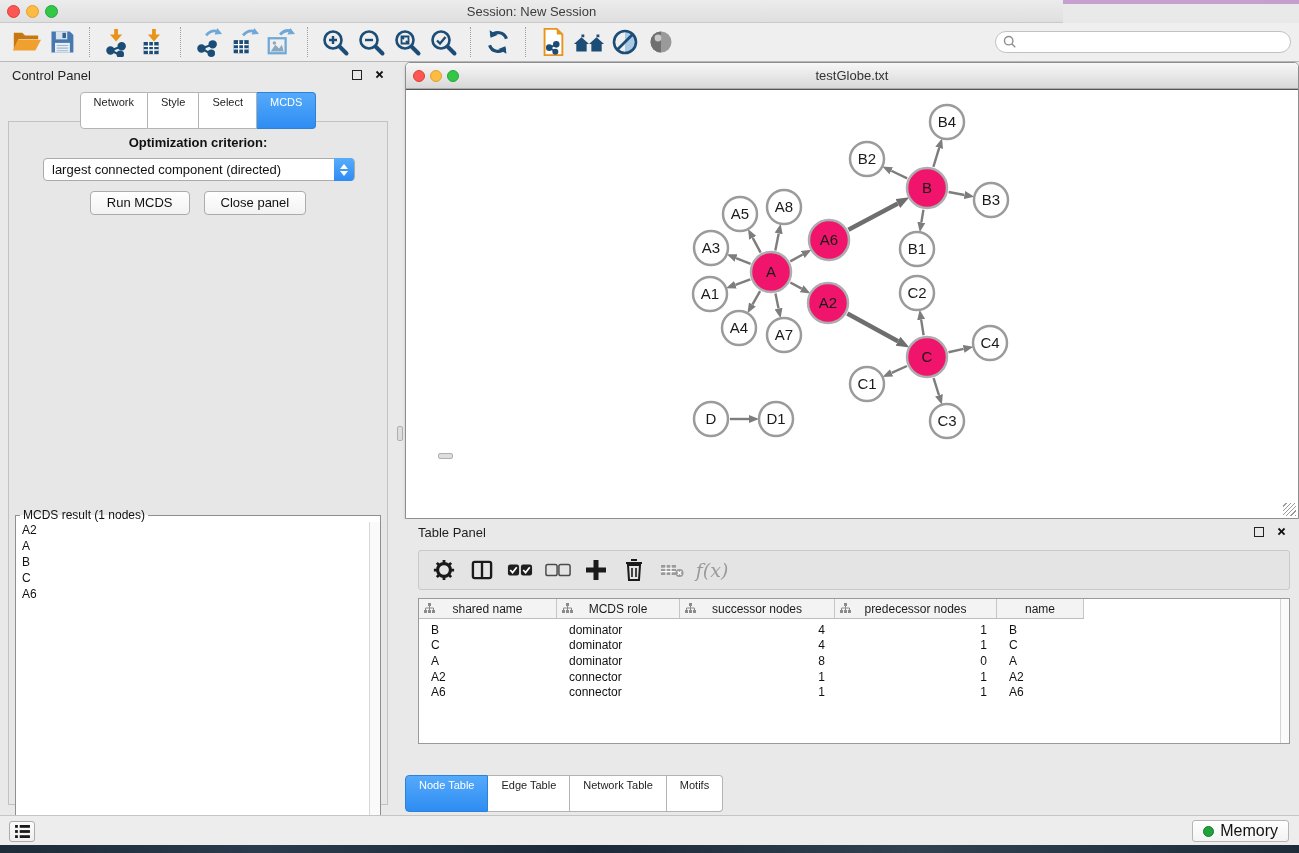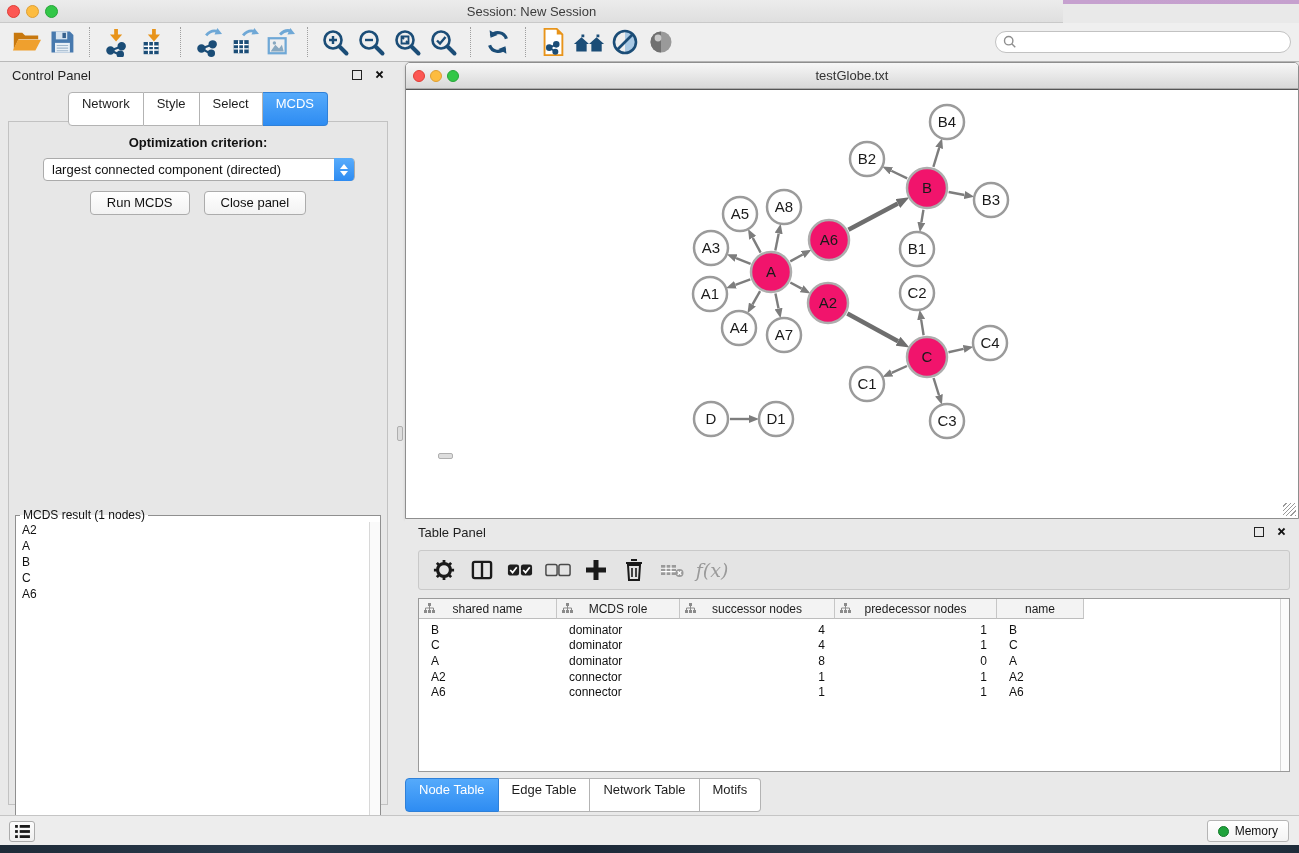--- a/index.html
+++ b/index.html
@@ -27,21 +27,21 @@
 
   
   #control-panel { position:absolute; top:62px; left:0; width:396px; height:753px; background:#E9E9E9; }
   #cp-header { height:26px; display:flex; align-items:center; padding:0 12px; }
   #cp-title { font-size:13px; color:#1f1f1f; }
   .win-ctrls { margin-left:auto; display:flex; align-items:center; gap:12px; }
   .float-glyph { width:10px; height:10px; border:1.6px solid #222; display:inline-block; }
   .close-glyph { display:inline-block; font-size:17px; font-weight:bold; color:#111;
     transform:rotate(45deg); line-height:10px; }
   #cp-tabs { display:flex; justify-content:center; margin-top:4px; position:relative; z-index:2; }
-  .seg-tab { font-size:13px; padding:3px 13px 14px; background:#fff; border:1px solid #B3B3B3;
+  .seg-tab { font-size:11px; padding:3px 13px 20px; background:#fff; border:1px solid #B3B3B3;
     border-left:none; color:#1e1e1e; cursor:default; }
   .seg-tab:first-child { border-left:1px solid #B3B3B3; border-radius:4px 0 0 4px; }
   .seg-tab:last-child { border-radius:0 4px 4px 0; }
   .seg-tab.active { background:linear-gradient(#55AAFB,#2E8CF2); color:#fff; border-color:#2F80D8; }
   #cp-frame { position:absolute; top:59px; left:8px; width:380px; height:684px;
     border:1px solid #C2C2C2; background:#E7E7E7; }
   #opt-label { text-align:center; margin-top:13px; font-size:13px; font-weight:600; color:#111; }
   #criterion-select { position:absolute; left:34px; top:36px; width:312px; height:23px;
     background:#fff; border:1px solid #ABABAB; border-radius:4px;
     display:flex; align-items:center; font-size:13px; color:#111; padding-left:8px; }
@@ -85,42 +85,42 @@
   
   #table-panel { position:absolute; top:519px; left:405px; width:894px; height:296px; background:#E9E9E9; }
   #tp-header { height:26px; display:flex; align-items:center; padding:0 13px; }
   #tp-title { font-size:13px; color:#1f1f1f; }
   #tp-toolbar { position:absolute; top:31px; left:13px; width:872px; height:40px;
     background:#E4E4E4; border:1px solid #C9C9C9; border-radius:3px;
     display:flex; align-items:center; padding:0 8px; gap:4px; }
   .tp-icon { width:34px; height:34px; display:flex; align-items:center; justify-content:center; }
   #fx-label { font-size:19px; font-style:italic; color:#9a9a9a;
     font-family:"DejaVu Serif","Liberation Serif",serif; margin-left:4px; }
-  #data-table { position:absolute; top:79px; left:13px; width:872px; height:174px;
+  #data-table { position:absolute; top:79px; left:13px; width:872px; height:146px;
     background:#fff; border:1px solid #9A9A9A; overflow:hidden; }
   #table-header { display:flex; height:20px; }
   .th-cell { position:relative; background:#F3F3F3; border-right:1px solid #C6C6C6;
     border-bottom:1px solid #BDBDBD; display:flex; align-items:center; justify-content:center;
     font-size:12px; color:#1c1c1c; }
   .th-icon { position:absolute; left:5px; top:4px; }
   .t-row { display:flex; height:15.6px; align-items:center; }
   .t-cell { font-size:12px; color:#111; overflow:hidden; white-space:nowrap; }
   #table-scroll { position:absolute; right:0; top:0; bottom:0; width:9px;
     background:#FBFBFB; border-left:1px solid #D5D5D5; }
   #tp-tabs { position:absolute; bottom:3px; left:0; width:100%; display:flex; justify-content:flex-start; }
 
   
   #status-bar { position:absolute; top:815px; left:0; width:1299px; height:30px;
     background:#EDEDED; border-top:1px solid #C5C5C5; }
   #status-list-btn { position:absolute; left:9px; top:5px; width:26px; height:21px;
     background:linear-gradient(#FDFDFD,#EFEFEF); border:1px solid #ABABAB; border-radius:3px;
     display:flex; align-items:center; justify-content:center; }
   #memory-btn { position:absolute; right:10px; top:4px; height:22px;
     background:linear-gradient(#FFFFFF,#F3F3F3); border:1px solid #B5B5B5; border-radius:3px;
-    display:flex; align-items:center; gap:6px; padding:0 10px; font-size:12px; color:#111; }
+    display:flex; align-items:center; gap:6px; padding:0 10px; font-size:16px; color:#111; }
   #memory-dot { width:11px; height:11px; border-radius:50%; background:#1FA33C; border:1px solid #157A2B; }
   #desktop-strip { position:absolute; top:845px; left:0; width:1299px; height:8px;
     background:linear-gradient(90deg,#1E2B38,#2A3B4D 20%,#1C2938 45%,#31414F 70%,#1E2C3A); }
 </style>
 </head>
 <body>
 
 <div id="purple-strip"></div>
 <div id="titlebar">
   <span class="tl" style="left:7px;background:#FC5753;border:1px solid #DF3E36;"></span>

